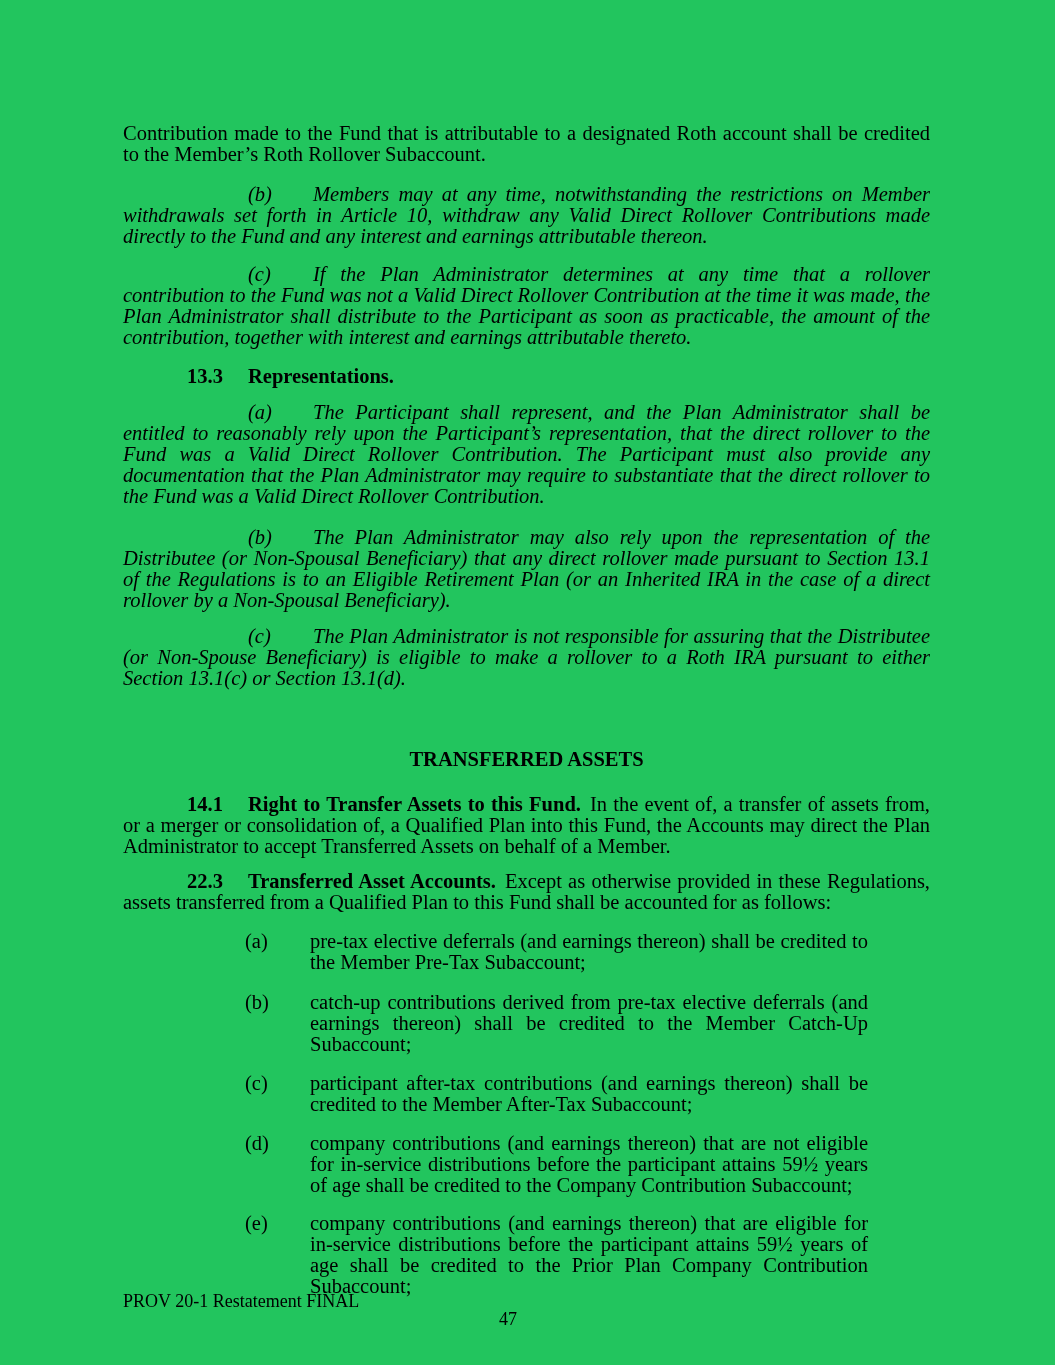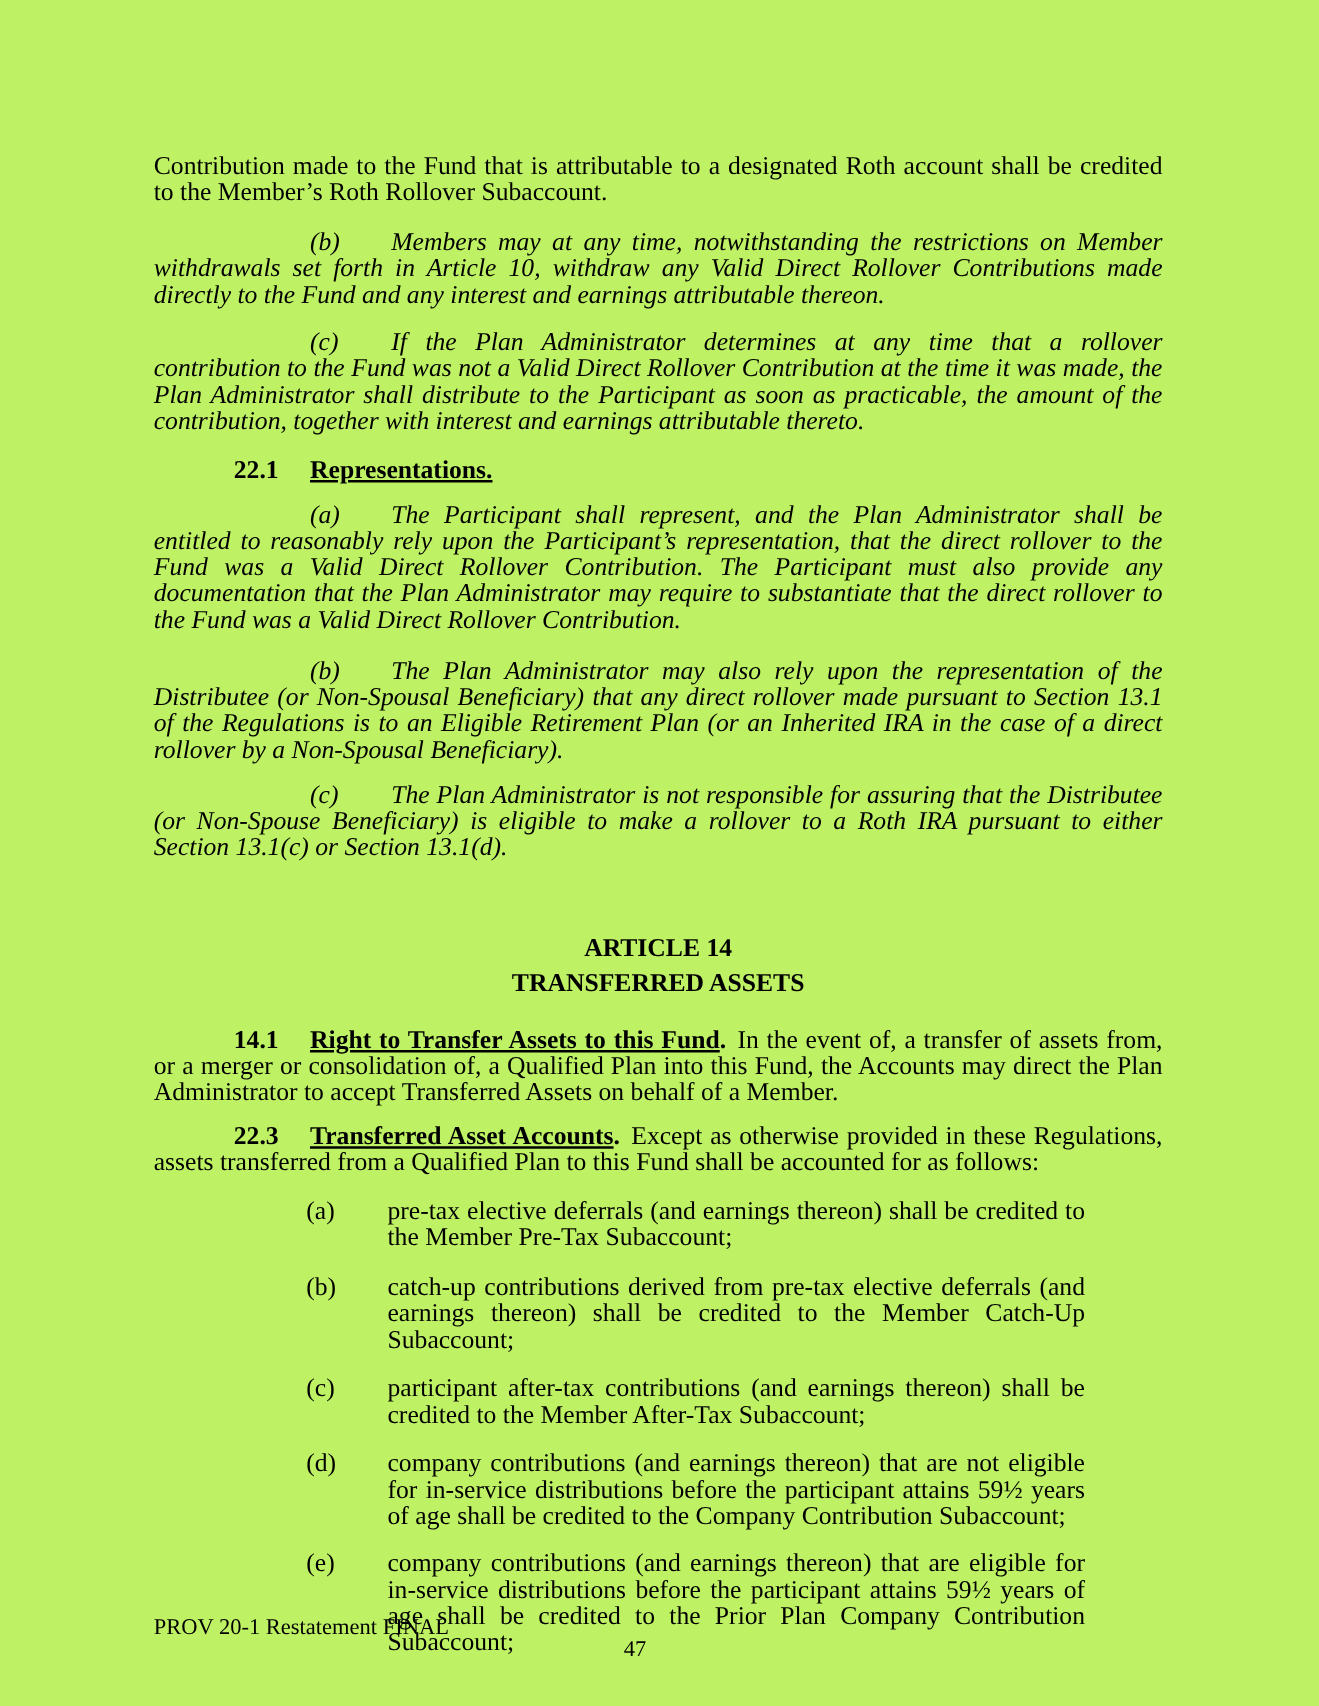--- a/index.html
+++ b/index.html
@@ -1,38 +1,38 @@
 <!DOCTYPE html>
 <html><head>
 <meta charset="utf-8">
 <style>
   html, body { margin: 0; padding: 0; background: #e8e8e8; }
   .page {
     position: relative;
     width: 1055px;
     height: 1365px;
-    background: #bef264;
+    background: #22c55e;
     margin: 0 auto;
     font-family: "Liberation Serif", serif;
     font-size: 20.5px;
     line-height: 21px;
     color: #000000;
     box-sizing: border-box;
     padding: 123px 125px 0 123px;
     overflow: hidden;
   }
   p { margin: 0; }
   .jp { text-align: justify; }
   
   .sub { text-indent: 125px; font-style: italic; }
   .plabel { display: inline-block; width: 65px; text-indent: 0; }
   
   .sec { text-indent: 64px; }
   .secnum { display: inline-block; width: 61px; font-weight: bold; text-indent: 0; }
-  .sectitle { font-weight: bold; text-decoration: underline; }
+  .sectitle { font-weight: bold; }
   .secperiod { font-weight: bold; }
   .secbody { margin-left: 9px; }
   .center-head { text-align: center; font-weight: bold; }
   
   .list-item { position: relative; margin-left: 187px; margin-right: 62px; text-align: justify; }
   .item-label { position: absolute; left: -65px; top: 0; }
   
   .mb7  { margin-bottom: 7px; }
   .mb14 { margin-bottom: 14px; }
   .mb15 { margin-bottom: 15px; }
@@ -56,29 +56,28 @@
 <body>
 
 <div class="page">
 
   <p class="jp mb19">Contribution made to the Fund that is attributable to a designated Roth account shall be credited to the Member’s Roth Rollover Subaccount.</p>
 
   <p class="jp sub mb17"><span class="plabel">(b)</span><span>Members may at any time, notwithstanding the restrictions on Member withdrawals set forth in Article 10, withdraw any Valid Direct Rollover Contributions made directly to the Fund and any interest and earnings attributable thereon.</span></p>
 
   <p class="jp sub mb18"><span class="plabel">(c)</span><span>If the Plan Administrator determines at any time that a rollover contribution to the Fund was not a Valid Direct Rollover Contribution at the time it was made, the Plan Administrator shall distribute to the Participant as soon as practicable, the amount of the contribution, together with interest and earnings attributable thereto.</span></p>
 
-  <p class="sec mb15"><span class="secnum">22.1</span><span class="sectitle">Representations.</span></p>
+  <p class="sec mb15"><span class="secnum">13.3</span><span class="sectitle">Representations.</span></p>
 
   <p class="jp sub mb20"><span class="plabel">(a)</span><span>The Participant shall represent, and the Plan Administrator shall be entitled to reasonably rely upon the Participant’s representation, that the direct rollover to the Fund was a Valid Direct Rollover Contribution. The Participant must also provide any documentation that the Plan Administrator may require to substantiate that the direct rollover to the Fund was a Valid Direct Rollover Contribution.</span></p>
 
   <p class="jp sub mb15"><span class="plabel">(b)</span><span>The Plan Administrator may also rely upon the representation of the Distributee (or Non-Spousal Beneficiary) that any direct rollover made pursuant to Section 13.1 of the Regulations is to an Eligible Retirement Plan (or an Inherited IRA in the case of a direct rollover by a Non-Spousal Beneficiary).</span></p>
 
   <p class="jp sub mb60"><span class="plabel">(c)</span><span>The Plan Administrator is not responsible for assuring that the Distributee (or Non-Spouse Beneficiary) is eligible to make a rollover to a Roth IRA pursuant to either Section 13.1(c) or Section 13.1(d).</span></p>
 
-  <p class="center-head mb7">ARTICLE 14</p>
 
   <p class="center-head mb24">TRANSFERRED ASSETS</p>
 
   <p class="jp sec mb14"><span class="secnum">14.1</span><span class="sectitle">Right to Transfer Assets to this Fund</span><span class="secperiod">.</span><span class="secbody">In the event of, a transfer of assets from, or a merger or consolidation of, a Qualified Plan into this Fund, the Accounts may direct the Plan Administrator to accept Transferred Assets on behalf of a Member.</span></p>
 
   <p class="jp sec mb18"><span class="secnum">22.3</span><span class="sectitle">Transferred Asset Accounts</span><span class="secperiod">.</span><span class="secbody">Except as otherwise provided in these Regulations, assets transferred from a Qualified Plan to this Fund shall be accounted for as follows:</span></p>
 
   <div class="list-item mb19"><span class="item-label">(a)</span><span>pre-tax elective deferrals (and earnings thereon) shall be credited to the Member Pre-Tax Subaccount;</span></div>
 
   <div class="list-item mb18"><span class="item-label">(b)</span><span>catch-up contributions derived from pre-tax elective deferrals (and earnings thereon) shall be credited to the Member Catch-Up Subaccount;</span></div>

